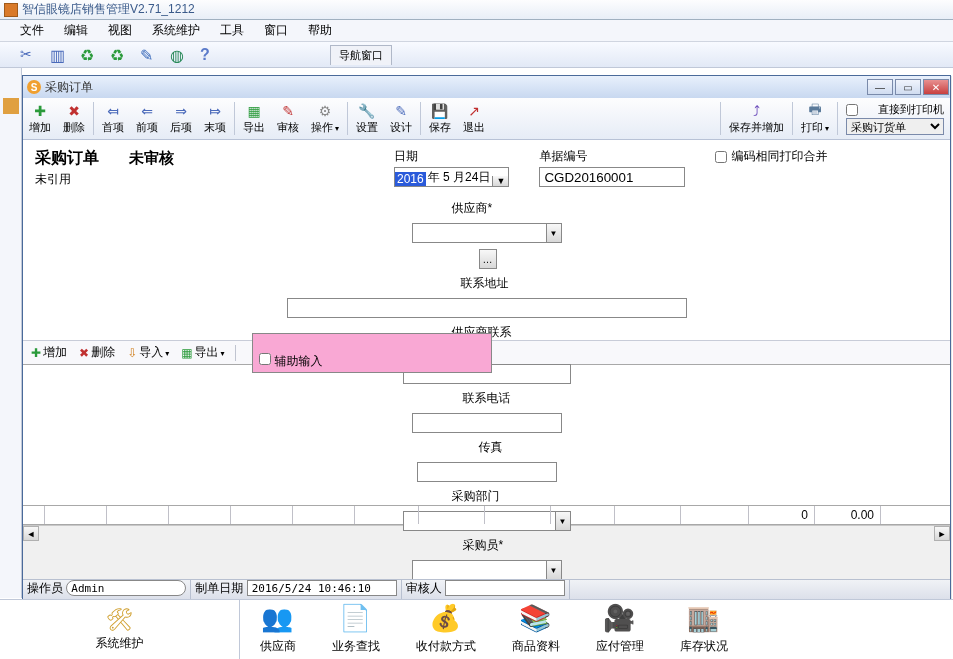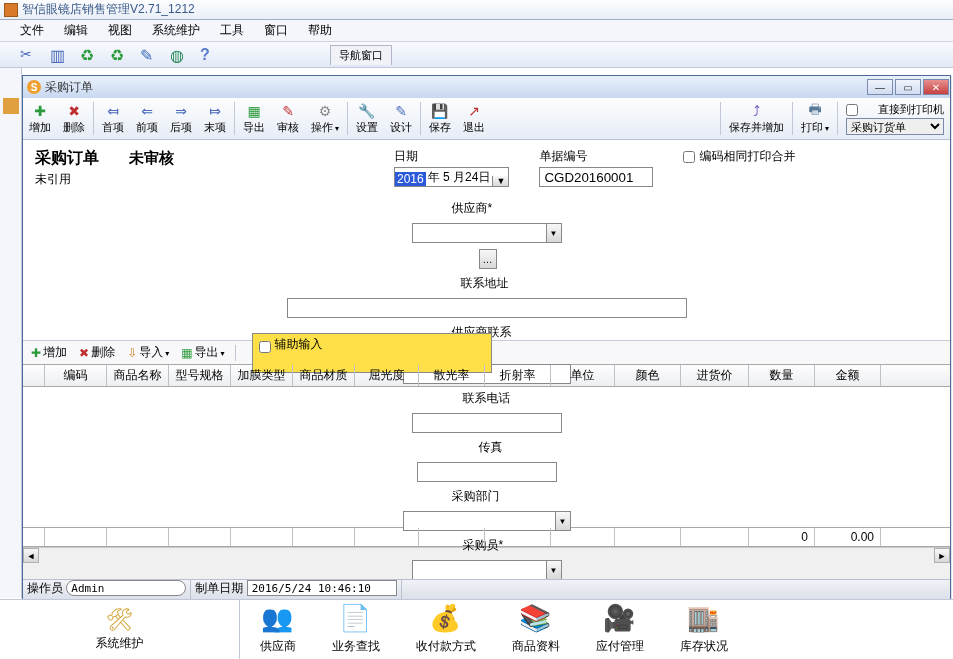--- a/index.html
+++ b/index.html
@@ -87,21 +87,21 @@
 .fcombo { display: flex; height: 20px; }
 .fcombo .cin { border: 1px solid #888; border-right: none; background: #fff; flex: 1; }
 .fcombo .cbtn { width: 16px; border: 1px solid #888; background: linear-gradient(#f8f8f8,#d8d8d8); display: flex; align-items: center; justify-content: center; font-size: 8px; }
 .dots-btn { width: 18px; height: 20px; border: 1px solid #888; background: linear-gradient(#f8f8f8,#d8d8d8); display: flex; align-items: center; justify-content: center; font-size: 10px; margin-left: 2px;}
 
 
 .grid-toolbar { height: 24px; border-top: 1px solid #c8ccd8; background: #f8f8fb; display: flex; align-items: center; padding-left: 4px; gap: 4px; font-size: 12px; }
 .gt-btn { display: flex; align-items: center; gap: 2px; padding: 1px 4px; cursor: default; }
 .gt-btn .gico { font-size: 12px; }
 .gt-sep { width: 1px; height: 16px; background: #c0c4d0; margin: 0 2px; }
-.aux-check { margin-left: 10px; border: 1px solid #888; padding: 19px 6px; display: flex; align-items: flex-end; gap: 4px; background: #fde047; width: 240px; height: 18px;}
+.aux-check { margin-left: 10px; border: 1px solid #888; padding: 19px 6px; display: flex; align-items: flex-start; gap: 4px; background: #f9a8d4; width: 240px; height: 18px;}
 .aux-check input[type=checkbox]{ margin: 0; }
 
 .grid-wrap { border-top: 1px solid #a8a8a8; background: #fff; }
 .grid-head { display: flex; height: 22px; background: linear-gradient(#fdfdfd,#eceef2); border-bottom: 1px solid #a8a8a8; }
 .gh-cell { border-right: 1px solid #c0c0c8; display: flex; align-items: center; justify-content: center; font-size: 12px; flex-shrink: 0; }
 .grid-body { height: 140px; background: #fff; }
 
 .grid-summary { height: 20px; border-top: 1px solid #a8a8a8; border-bottom: 1px solid #a8a8a8; display: flex; background: #fff; }
 .gs-cell { border-right: 1px solid #c0c0c8; display: flex; align-items: center; justify-content: flex-end; padding-right: 6px; font-size: 12px; flex-shrink: 0; }
 
@@ -265,21 +265,21 @@
         <div class="fhf-col">
           <span>日期</span>
           <div class="date-input">
             <span class="seg sel">2016</span>
             <span class="seg">年 5 月24日</span>
             <span class="dbtn">▼</span>
           </div>
         </div>
         <div class="fhf-col">
           <span>单据编号</span>
-          <input class="txt-input" style="width: 114px;" value="CGD20160001">
+          <input class="txt-input" style="width: 146px;" value="CGD20160001">
         </div>
         <div class="fhf-col">
           <label class="merge-check">
               <input type="checkbox" style="">
               <span>编码相同打印合并</span>
             </label>
         </div>
       </div>
     </div>
 
@@ -341,36 +341,20 @@
         <span class="tb-drop">导出</span>
       </div>
     <div class="gt-sep"></div>
     <div class="aux-check">
         <input type="checkbox" style="">
         <span>辅助输入</span>
       </div>
   </div>
 
   <div class="grid-wrap">
-    <div class="grid-head" id="grid-head">
-        <div class="gh-cell" style="width: 22px;"></div>
-        <div class="gh-cell" style="width: 62px;">编码</div>
-        <div class="gh-cell" style="width: 62px;">商品名称</div>
-        <div class="gh-cell" style="width: 62px;">型号规格</div>
-        <div class="gh-cell" style="width: 62px;">加膜类型</div>
-        <div class="gh-cell" style="width: 62px;">商品材质</div>
-        <div class="gh-cell" style="width: 64px;">屈光度</div>
-        <div class="gh-cell" style="width: 66px;">散光率</div>
-        <div class="gh-cell" style="width: 66px;">折射率</div>
-        <div class="gh-cell" style="width: 64px;">单位</div>
-        <div class="gh-cell" style="width: 66px;">颜色</div>
-        <div class="gh-cell" style="width: 68px;">进货价</div>
-        <div class="gh-cell" style="width: 66px;">数量</div>
-        <div class="gh-cell" style="width: 66px;">金额</div>
-      </div>
     <div class="grid-body"></div>
     <div class="grid-summary" id="grid-summary">
         <div class="gs-cell" style="width: 22px;"></div>
         <div class="gs-cell" style="width: 62px;"></div>
         <div class="gs-cell" style="width: 62px;"></div>
         <div class="gs-cell" style="width: 62px;"></div>
         <div class="gs-cell" style="width: 62px;"></div>
         <div class="gs-cell" style="width: 62px;"></div>
         <div class="gs-cell" style="width: 64px;"></div>
         <div class="gs-cell" style="width: 66px;"></div>
@@ -384,20 +368,21 @@
     <div class="hscroll">
       <div class="btn">◄</div>
         <div class="track"></div>
         <div class="btn">►</div>
     </div>
   </div>
 
   <div class="child-footer">
     <div class="cf-cell"><span>操作员</span>&nbsp;<input class="cf-input" style="width: 120px; border-radius: 8px;" value="Admin"></div>
     <div class="cf-cell"><span>制单日期</span>&nbsp;<input class="cf-input" style="width: 150px;" value="2016/5/24 10:46:10"></div>
+    <div class="cf-cell"><span>审核人</span>&nbsp;<input class="cf-input" style="width: 120px;"></div>
   </div>
 </div>
 
 <div class="bottom-nav">
   <div class="bn-left">
     <span class="bico">🛠</span>
     <span>系统维护</span>
   </div>
   <div class="bn-items">
     <div class="bn-item">

